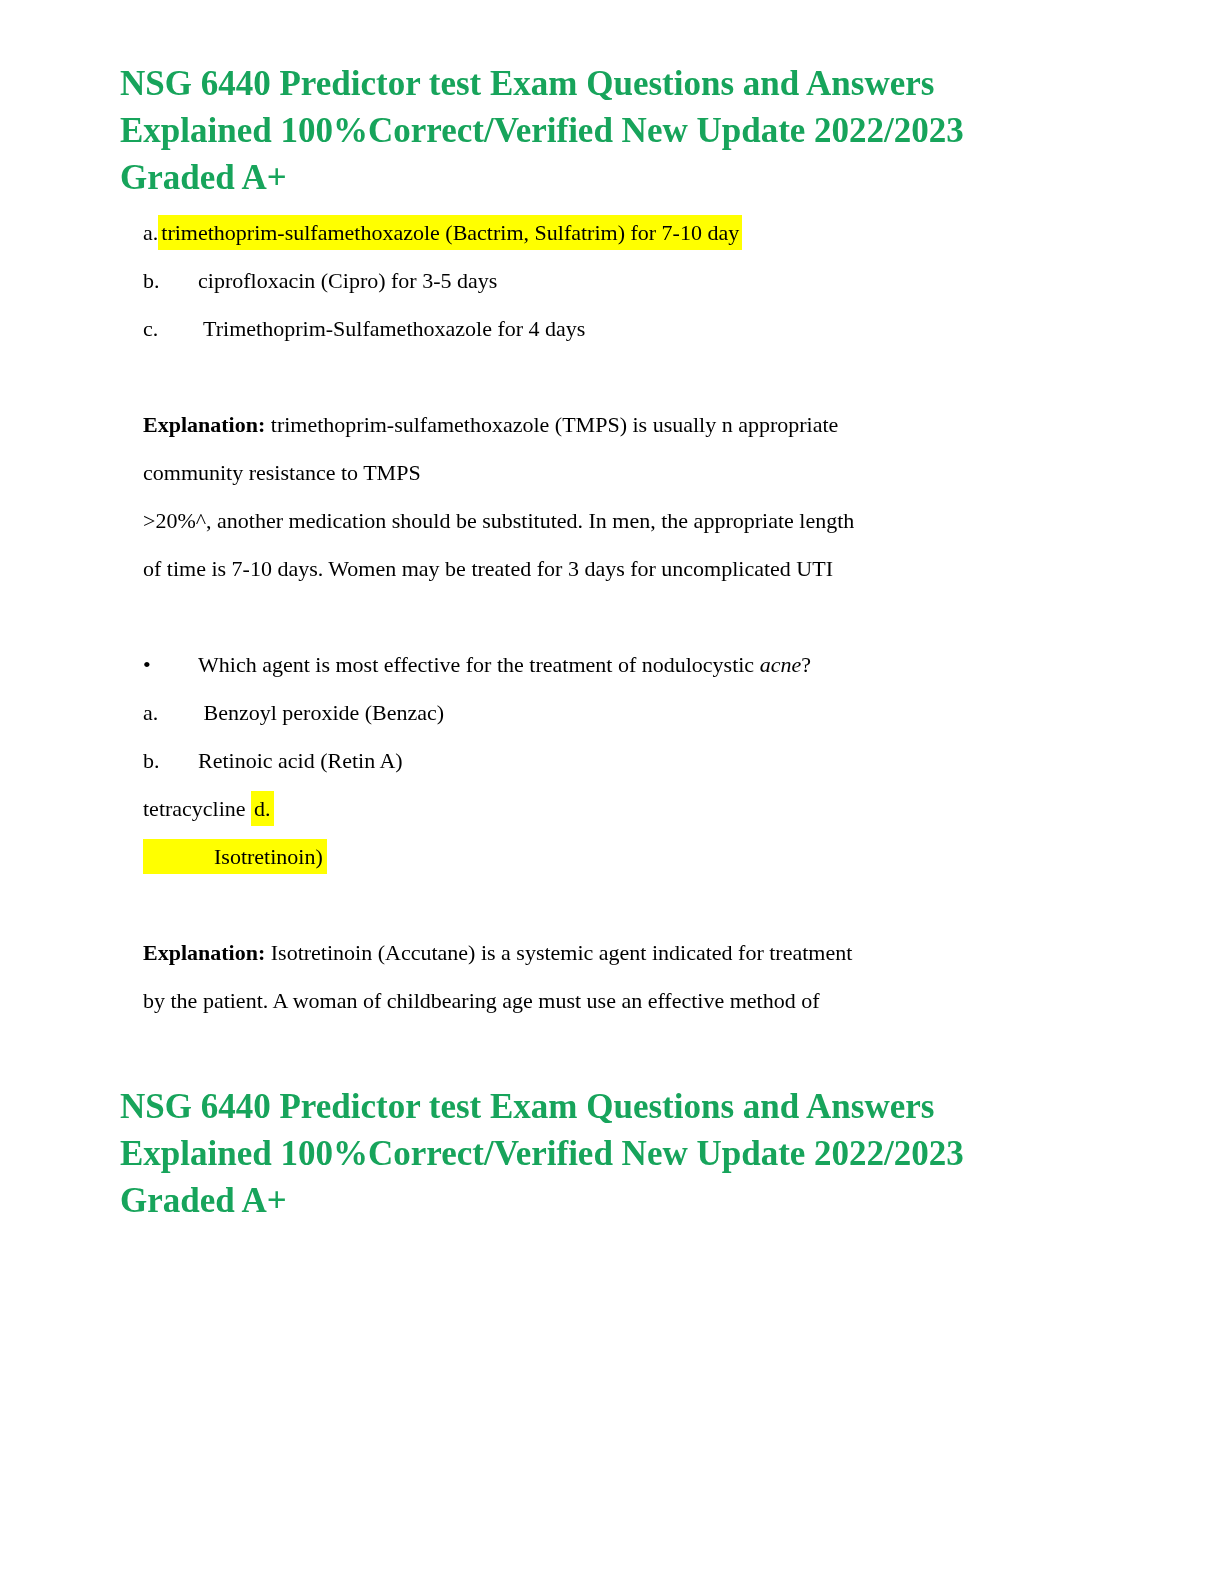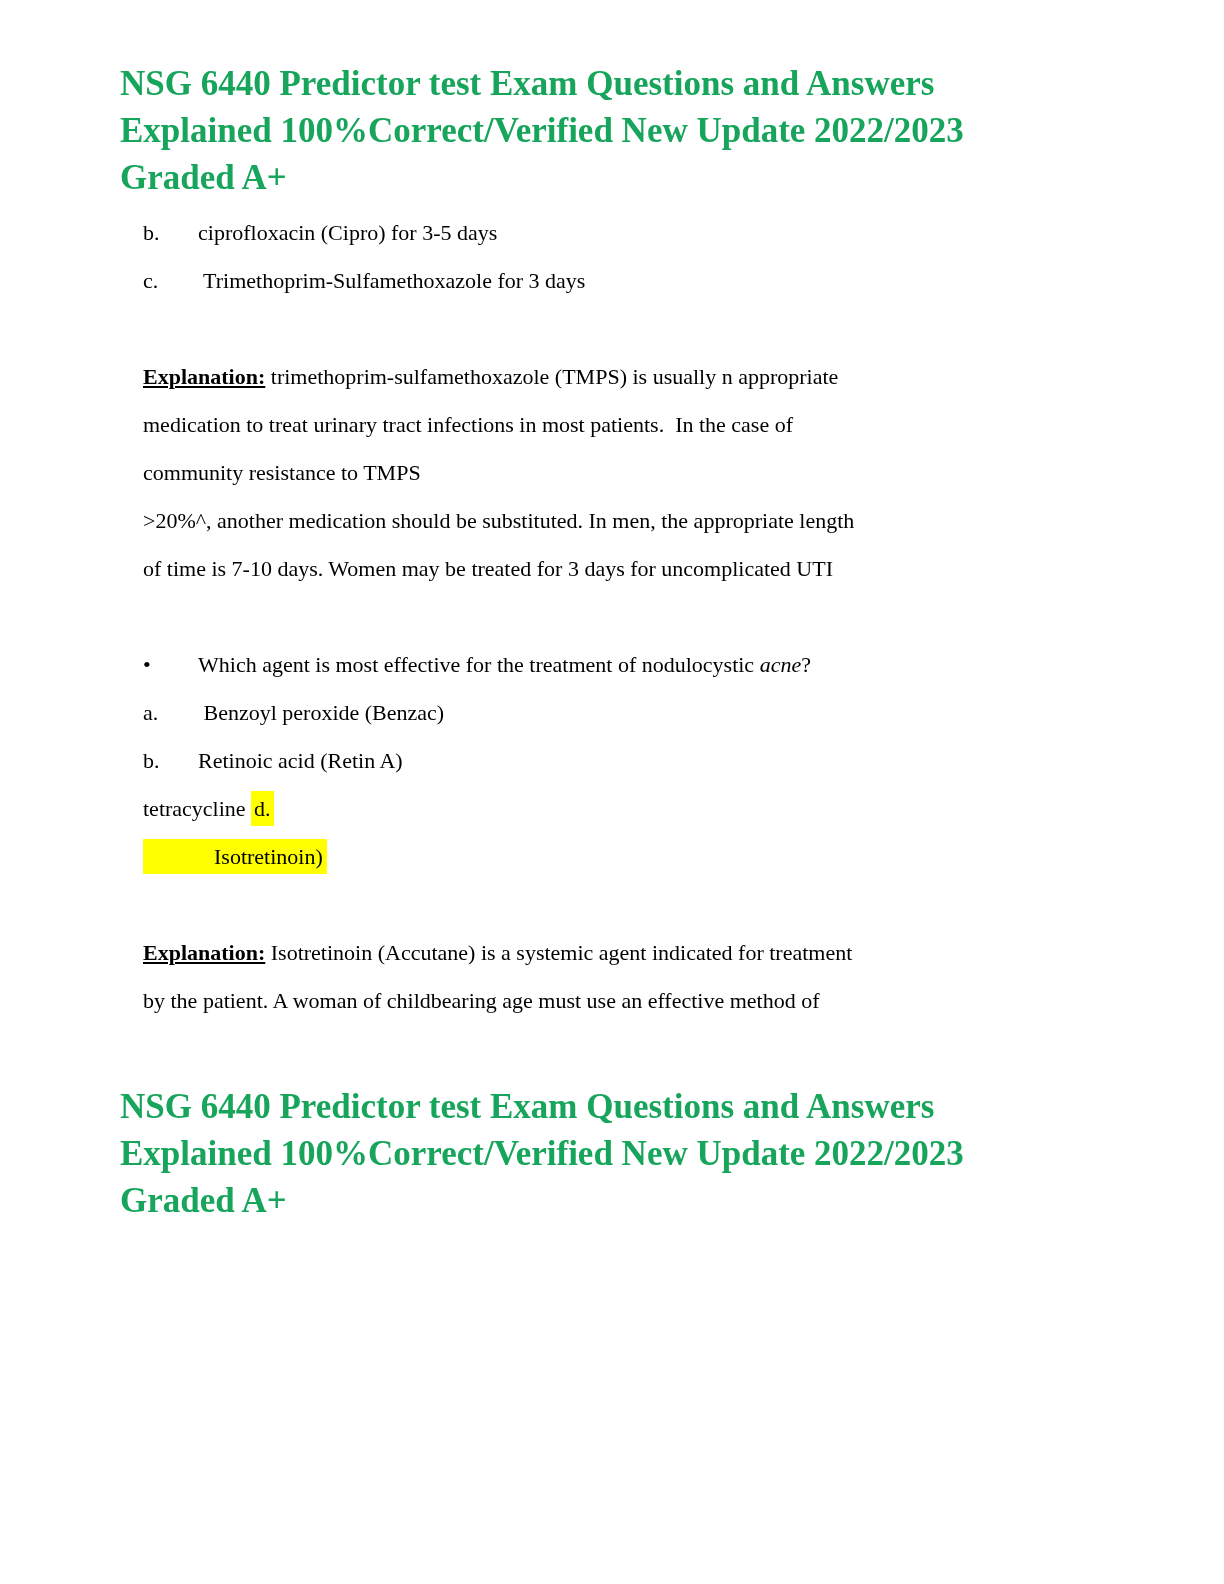--- a/index.html
+++ b/index.html
@@ -29,43 +29,43 @@
     line-height: 48px;
     width: 960px;
   }
   .line { white-space: pre; }
   .para { margin-top: 48px; }
   .gap-before { margin-top: 48px; }
   .tab { display: inline-block; width: 55px; }
   .hl { background: #ffff00; padding: 5px 3px; }
   .hl-block { background: #ffff00; padding: 5px 4px 5px 16px; }
   .hl-spacer { display: inline-block; width: 55px; }
-  .exp-label { font-weight: bold; text-decoration: underline; }
+  .exp-label { font-weight: bold; }
   .it { font-style: italic; }
 </style>
 </head>
 <body>
 
 <div class="page">
   <div class="content">
 
     <h1 class="title">
         <div class="title-line">NSG 6440 Predictor test Exam Questions and Answers</div>
         <div class="title-line">Explained 100%Correct/Verified New Update 2022/2023</div>
         <div class="title-line">Graded A+</div>
       </h1>
 
     <div class="body-col">
 
+      <div class="line"><span>a.</span><span class="hl">trimethoprim-sulfamethoxazole (Bactrim, Sulfatrim) for 7-10 day</span></div>
       <div class="line"><span class="tab">b.</span><span>ciprofloxacin (Cipro) for 3-5 days</span></div>
-      <div class="line"><span class="tab">c.</span><span> Trimethoprim-Sulfamethoxazole for 3 days</span></div>
+      <div class="line"><span class="tab">c.</span><span> Trimethoprim-Sulfamethoxazole for 4 days</span></div>
 
       <div class="para">
           <div class="line"><span class="exp-label">Explanation:</span><span> trimethoprim-sulfamethoxazole (TMPS) is usually n appropriate</span></div>
-          <div class="line">medication to treat urinary tract infections in most patients.  In the case of</div>
           <div class="line">community resistance to TMPS</div>
           <div class="line">&gt;20%^, another medication should be substituted. In men, the appropriate length</div>
           <div class="line">of time is 7-10 days. Women may be treated for 3 days for uncomplicated UTI</div>
         </div>
 
       <div class="line gap-before"><span class="tab">•</span><span>Which agent is most effective for the treatment of nodulocystic </span><span class="it">acne</span><span>?</span></div>
 
       <div class="line"><span class="tab">a.</span><span> Benzoyl peroxide (Benzac)</span></div>
       <div class="line"><span class="tab">b.</span><span>Retinoic acid (Retin A)</span></div>
 

